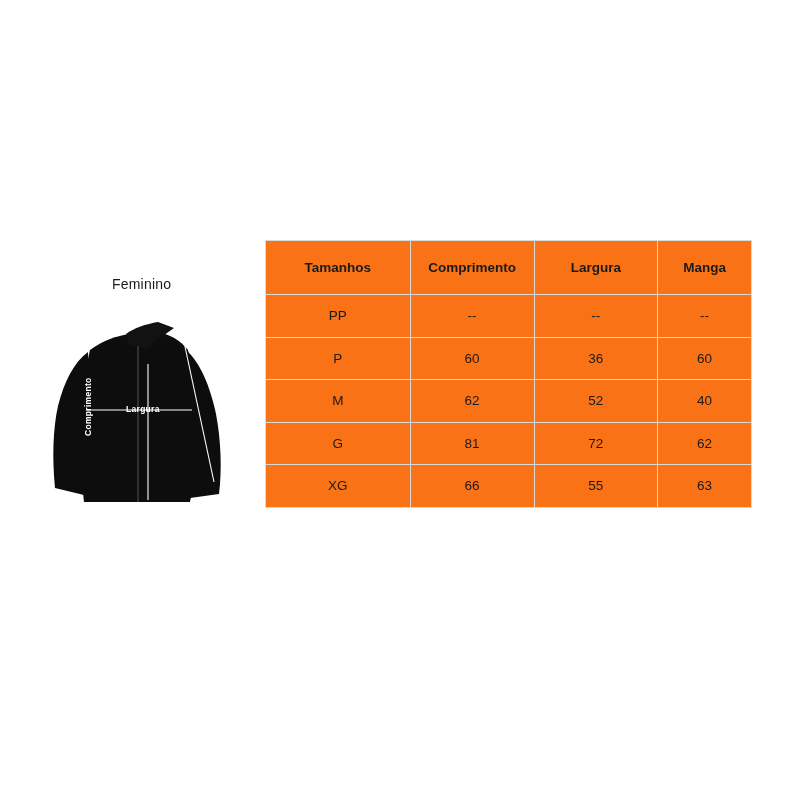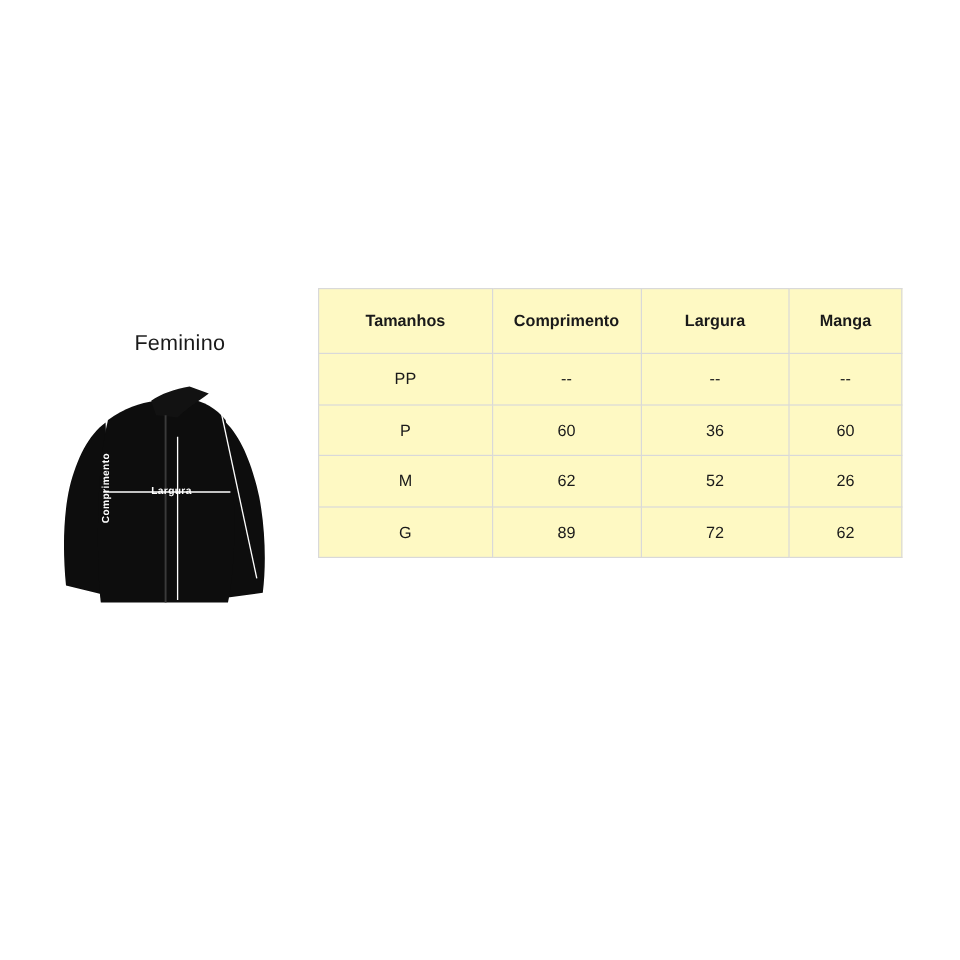--- a/index.html
+++ b/index.html
@@ -21,21 +21,21 @@
     position: absolute;
     left: 38px;
     top: 276px;
     width: 215px;
     height: 240px;
   }
   #garment-label {
     position: absolute;
     left: 74px;
     top: 0px;
-    font-size: 18px;
+    font-size: 14px;
     color: #1a1a1a;
     letter-spacing: 0.2px;
     white-space: nowrap;
   }
   #jacket-wrap {
     position: absolute;
     left: 0px;
     top: 30px;
     width: 215px;
     height: 205px;
@@ -69,21 +69,21 @@
     color: #ffffff;
   }
 
   
   #size-table {
     position: absolute;
     left: 265px;
     top: 240px;
     width: 487px;
     border-collapse: collapse;
-    background: #fef9c3;
+    background: #f97316;
   }
   #size-table th,
   #size-table td {
     border: 1px solid #d9d9d9;
     text-align: center;
     vertical-align: middle;
     font-size: 13.5px;
     color: #1a1a1a;
     height: 41.5px;
     padding: 0 4px;
@@ -160,22 +160,28 @@
     <tr>
       <td>P</td>
       <td>60</td>
       <td>36</td>
       <td>60</td>
     </tr>
     <tr>
       <td>M</td>
       <td>62</td>
       <td>52</td>
-      <td>26</td>
+      <td>40</td>
     </tr>
     <tr>
       <td>G</td>
-      <td>89</td>
+      <td>81</td>
       <td>72</td>
       <td>62</td>
+    </tr>
+    <tr>
+      <td>XG</td>
+      <td>66</td>
+      <td>55</td>
+      <td>63</td>
     </tr>
   </tbody>
 </table>
 
 </body></html>

